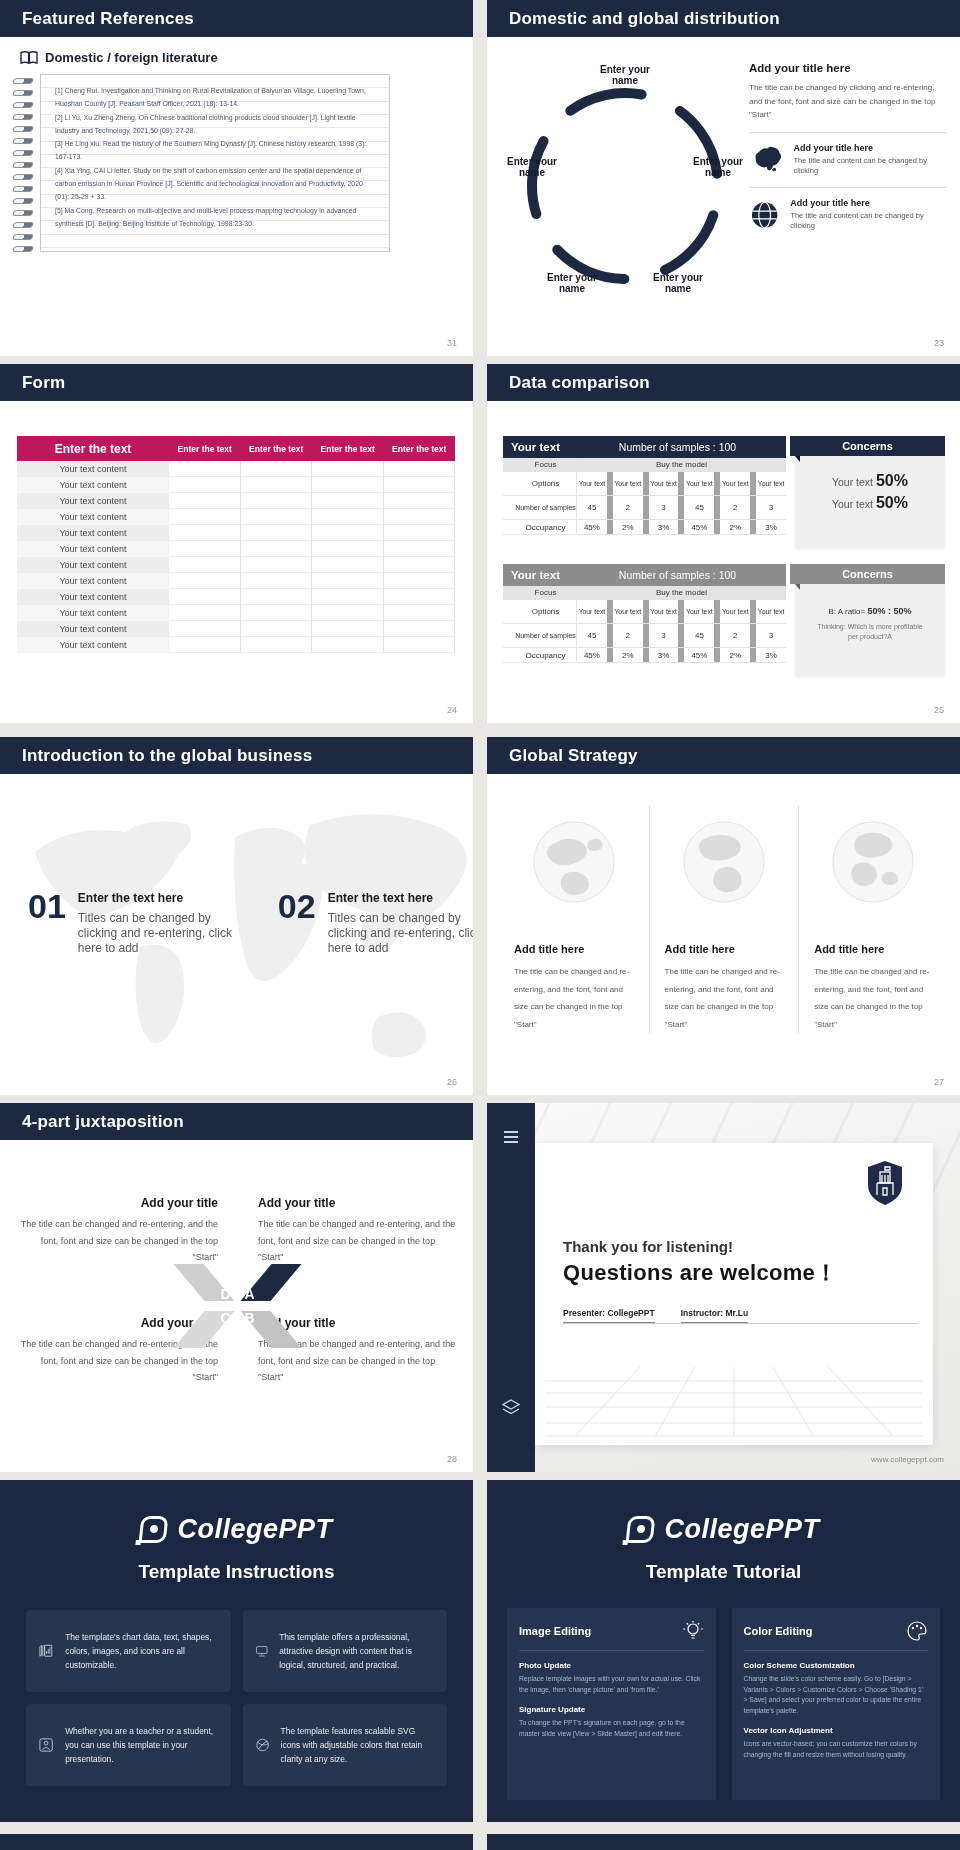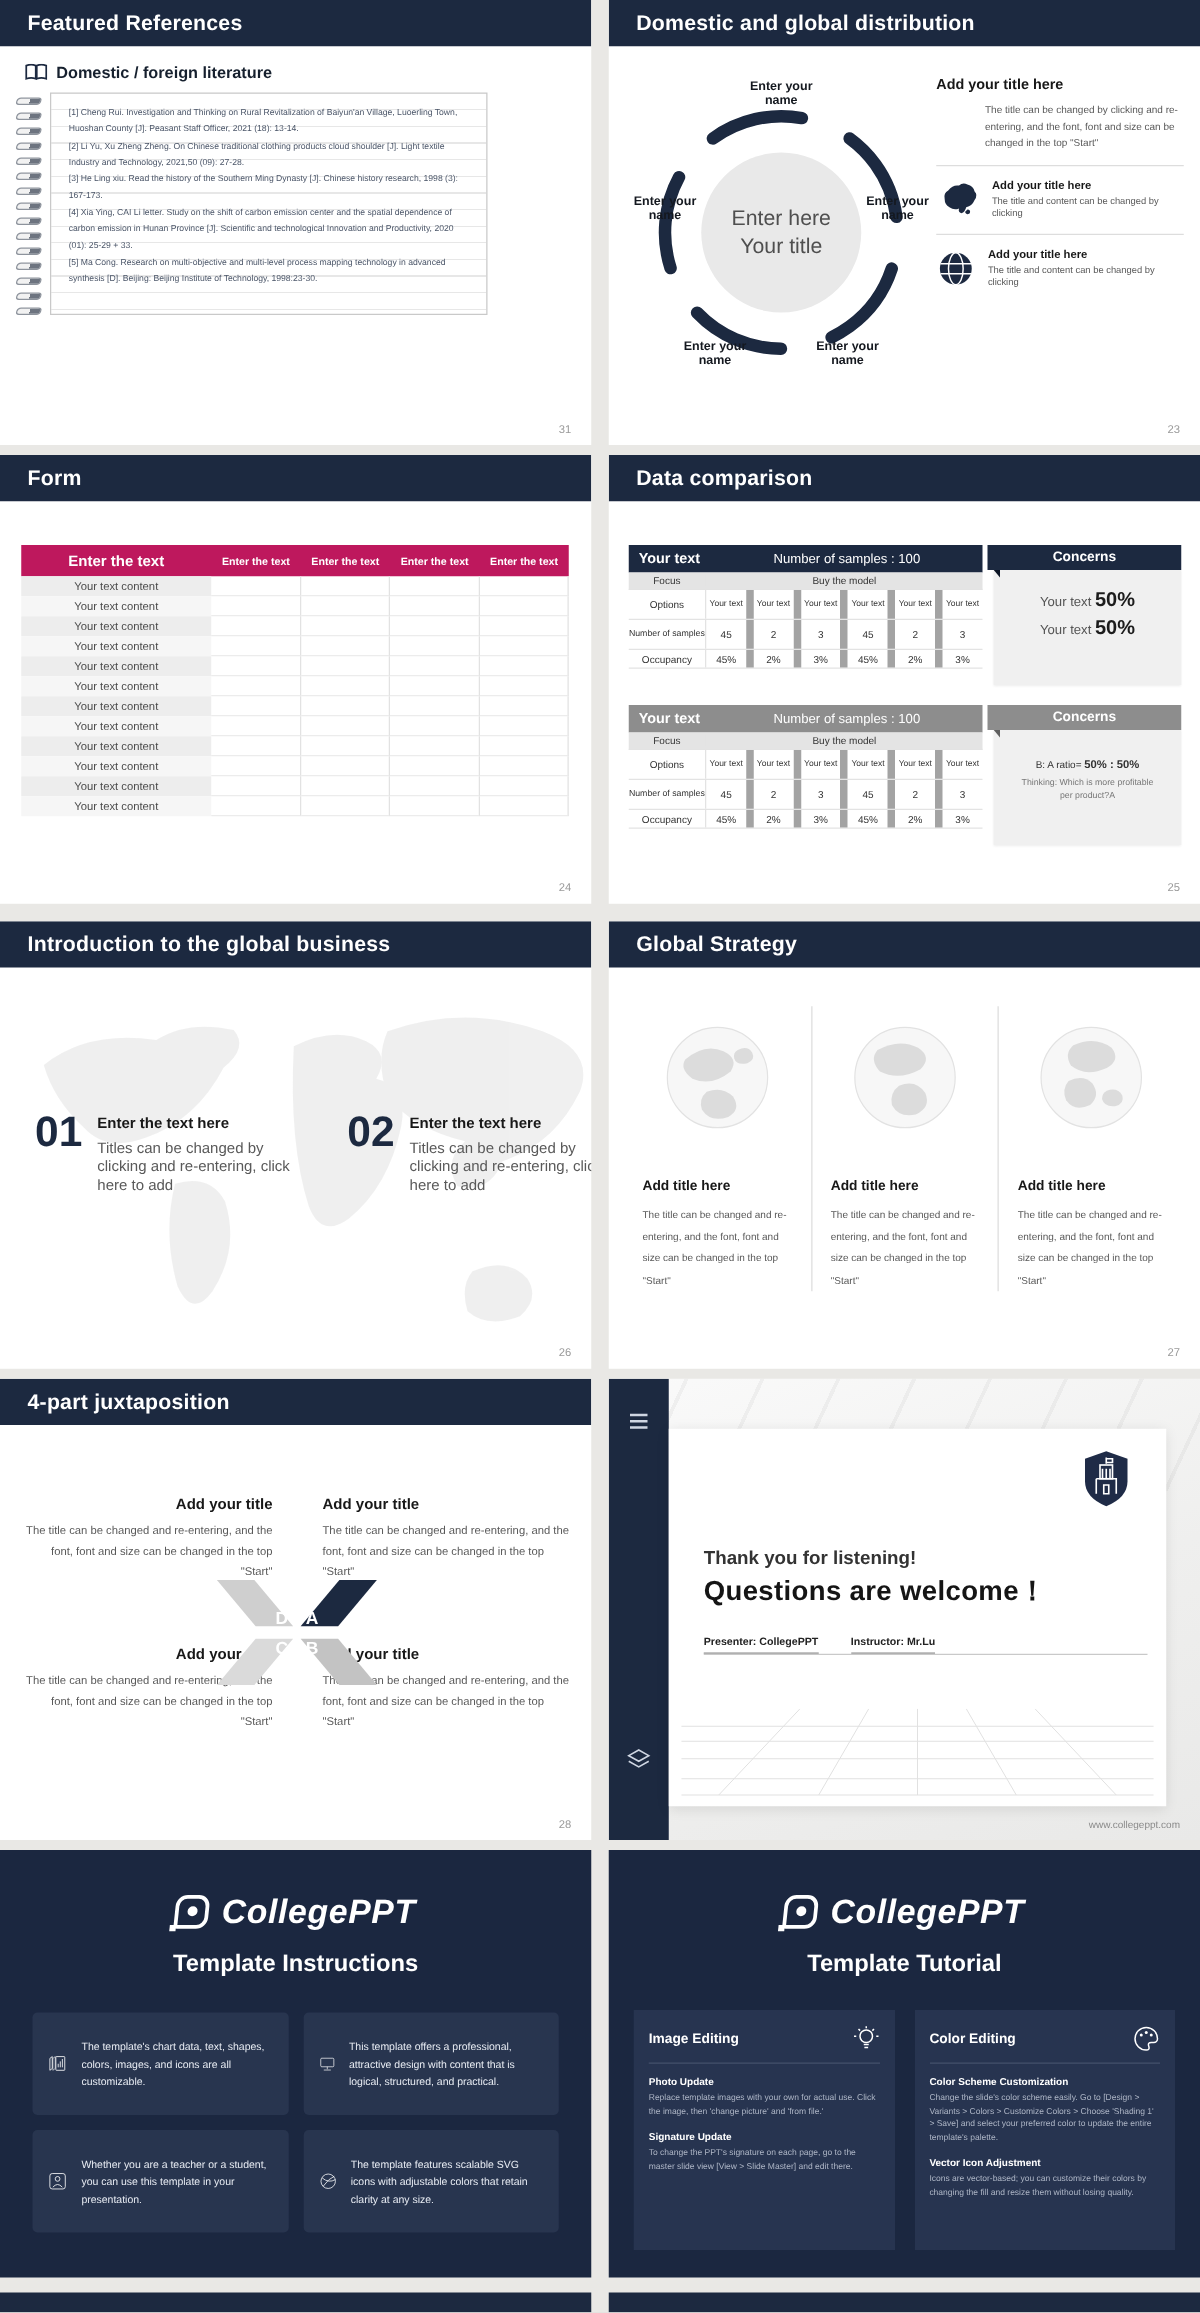--- a/index.html
+++ b/index.html
@@ -21,21 +21,21 @@
      padding:9px 12px 0 14px;font-size:6.9px;line-height:13.3px;color:#4a5568;}
   .lit-panel p{margin:0;}
 
   
   .diagram{position:absolute;left:18px;top:58px;width:240px;height:256px;}
   .diagram svg{position:absolute;left:0;top:0;}
   .blob{position:absolute;left:56px;top:64px;width:128px;height:128px;border-radius:50%;background:#e9e9e9;display:flex;flex-direction:column;align-items:center;justify-content:center;color:#4f4f4f;font-size:17px;font-weight:300;line-height:22px;}
   .clabel{position:absolute;width:62px;text-align:center;font-size:10px;font-weight:bold;color:#14181f;line-height:11px;}
   .s23-right{position:absolute;left:262px;top:62px;width:198px;}
   .s23-right h3{margin:0;font-size:11.5px;font-weight:bold;color:#181818;}
-  .s23-right .body{margin-top:7px;font-size:8px;line-height:13.5px;color:#595959;margin-left:39px;}
+  .s23-right .body{margin-top:7px;font-size:8px;line-height:13.5px;color:#595959;}
   .hrline{border:none;border-top:1px solid #ddd;margin:10px 0;}
   .s23-item{display:flex;gap:10px;align-items:center;}
   .s23-item .txt .it{font-size:9px;font-weight:bold;color:#181818;margin-bottom:3px;}
   .s23-item .txt .ib{font-size:7.5px;line-height:10.5px;color:#595959;}
 
   
   .form-table{position:absolute;left:17px;top:72px;width:438px;font-size:9px;}
   .ft-row{display:flex;}
   .ft-h{background:#be185d;color:#fff;height:25px;align-items:center;}
   .ft-h .c0{font-size:12px;font-weight:bold;}
@@ -48,21 +48,21 @@
   .ft-r:nth-child(odd) .c0{background:#f6f6f6;}
   .ft-r .c{height:16px;border-right:1px solid #e2e2e2;border-bottom:1px solid #ececec;}
   .ft-r .c:first-of-type{border-left:1px solid #e2e2e2;}
 
   
   .dc-table{position:absolute;width:283px;font-size:8px;color:#333;}
   .dc-h{display:flex;height:22px;color:#fff;align-items:center;}
   .dc-h.navy{background:#1c2940;} .dc-h.gray{background:#8d8d8d;}
   .dc-h .n{width:66px;padding-left:8px;font-weight:bold;font-size:11.5px;}
   .dc-h .s{flex:1;text-align:center;font-size:10.5px;}
-  .dc-row{display:flex;border-bottom:1px solid #e3e3e3;background:#fff;}
+  .dc-row{display:flex;border-bottom:1px solid #e3e3e3;background:#fff;padding-left:12px;}
   .dc-row.focus{background:#e4e4e4;height:14px;align-items:center;}
   .dc-row .l{width:62px;text-align:center;display:flex;align-items:center;justify-content:center;border-right:1px solid #e3e3e3;}
   .dc-row .v{flex:1;text-align:center;display:flex;align-items:center;justify-content:center;border-right:6px solid #a3a3a3;}
   .dc-row .v:last-child{border-right:none;}
   .dc-row.opts{height:24px;} .dc-row.opts .v{font-size:6.8px;line-height:8px;}
   .dc-row.cnt{height:24px;} .dc-row.cnt .l{font-size:7px;line-height:8px;}
   .dc-row.occ{height:15px;}
   .concern{position:absolute;width:150px;}
   .concern .chead{position:relative;height:20px;color:#fff;font-size:11px;font-weight:bold;text-align:center;line-height:20px;margin-left:-5px;}
   .concern .chead.navy{background:#1c2940;} .concern .chead.gray{background:#8d8d8d;}
@@ -179,24 +179,20 @@
   </section>
 
   <section class="slide col2" style="top:0;height:356px;">
     <div class="titlebar">
       <span>Domestic and global distribution</span>
     </div>
     <div class="diagram">
       <svg width="240" height="256" viewBox="0 0 240 256">
         <circle cx="120" cy="128" r="93" fill="none" stroke="#1c2940" stroke-width="10" stroke-dasharray="75 41.9" stroke-linecap="round" transform="rotate(-126 120 128)"></circle>
       </svg>
-      <div class="blob">
-        <span>Enter here</span>
-        <span>Your title</span>
-      </div>
       <div class="clabel" style="left:89px;top:6px;">Enter your name</div>
       <div class="clabel" style="left:-4px;top:98px;">Enter your name</div>
       <div class="clabel" style="left:182px;top:98px;">Enter your name</div>
       <div class="clabel" style="left:36px;top:214px;">Enter your name</div>
       <div class="clabel" style="left:142px;top:214px;">Enter your name</div>
     </div>
     <div class="s23-right">
       <h3>Add your title here</h3>
       <div class="body">The title can be changed by clicking and re-entering, and the font, font and size can be changed in the top "Start"</div>
       <hr class="hrline">

